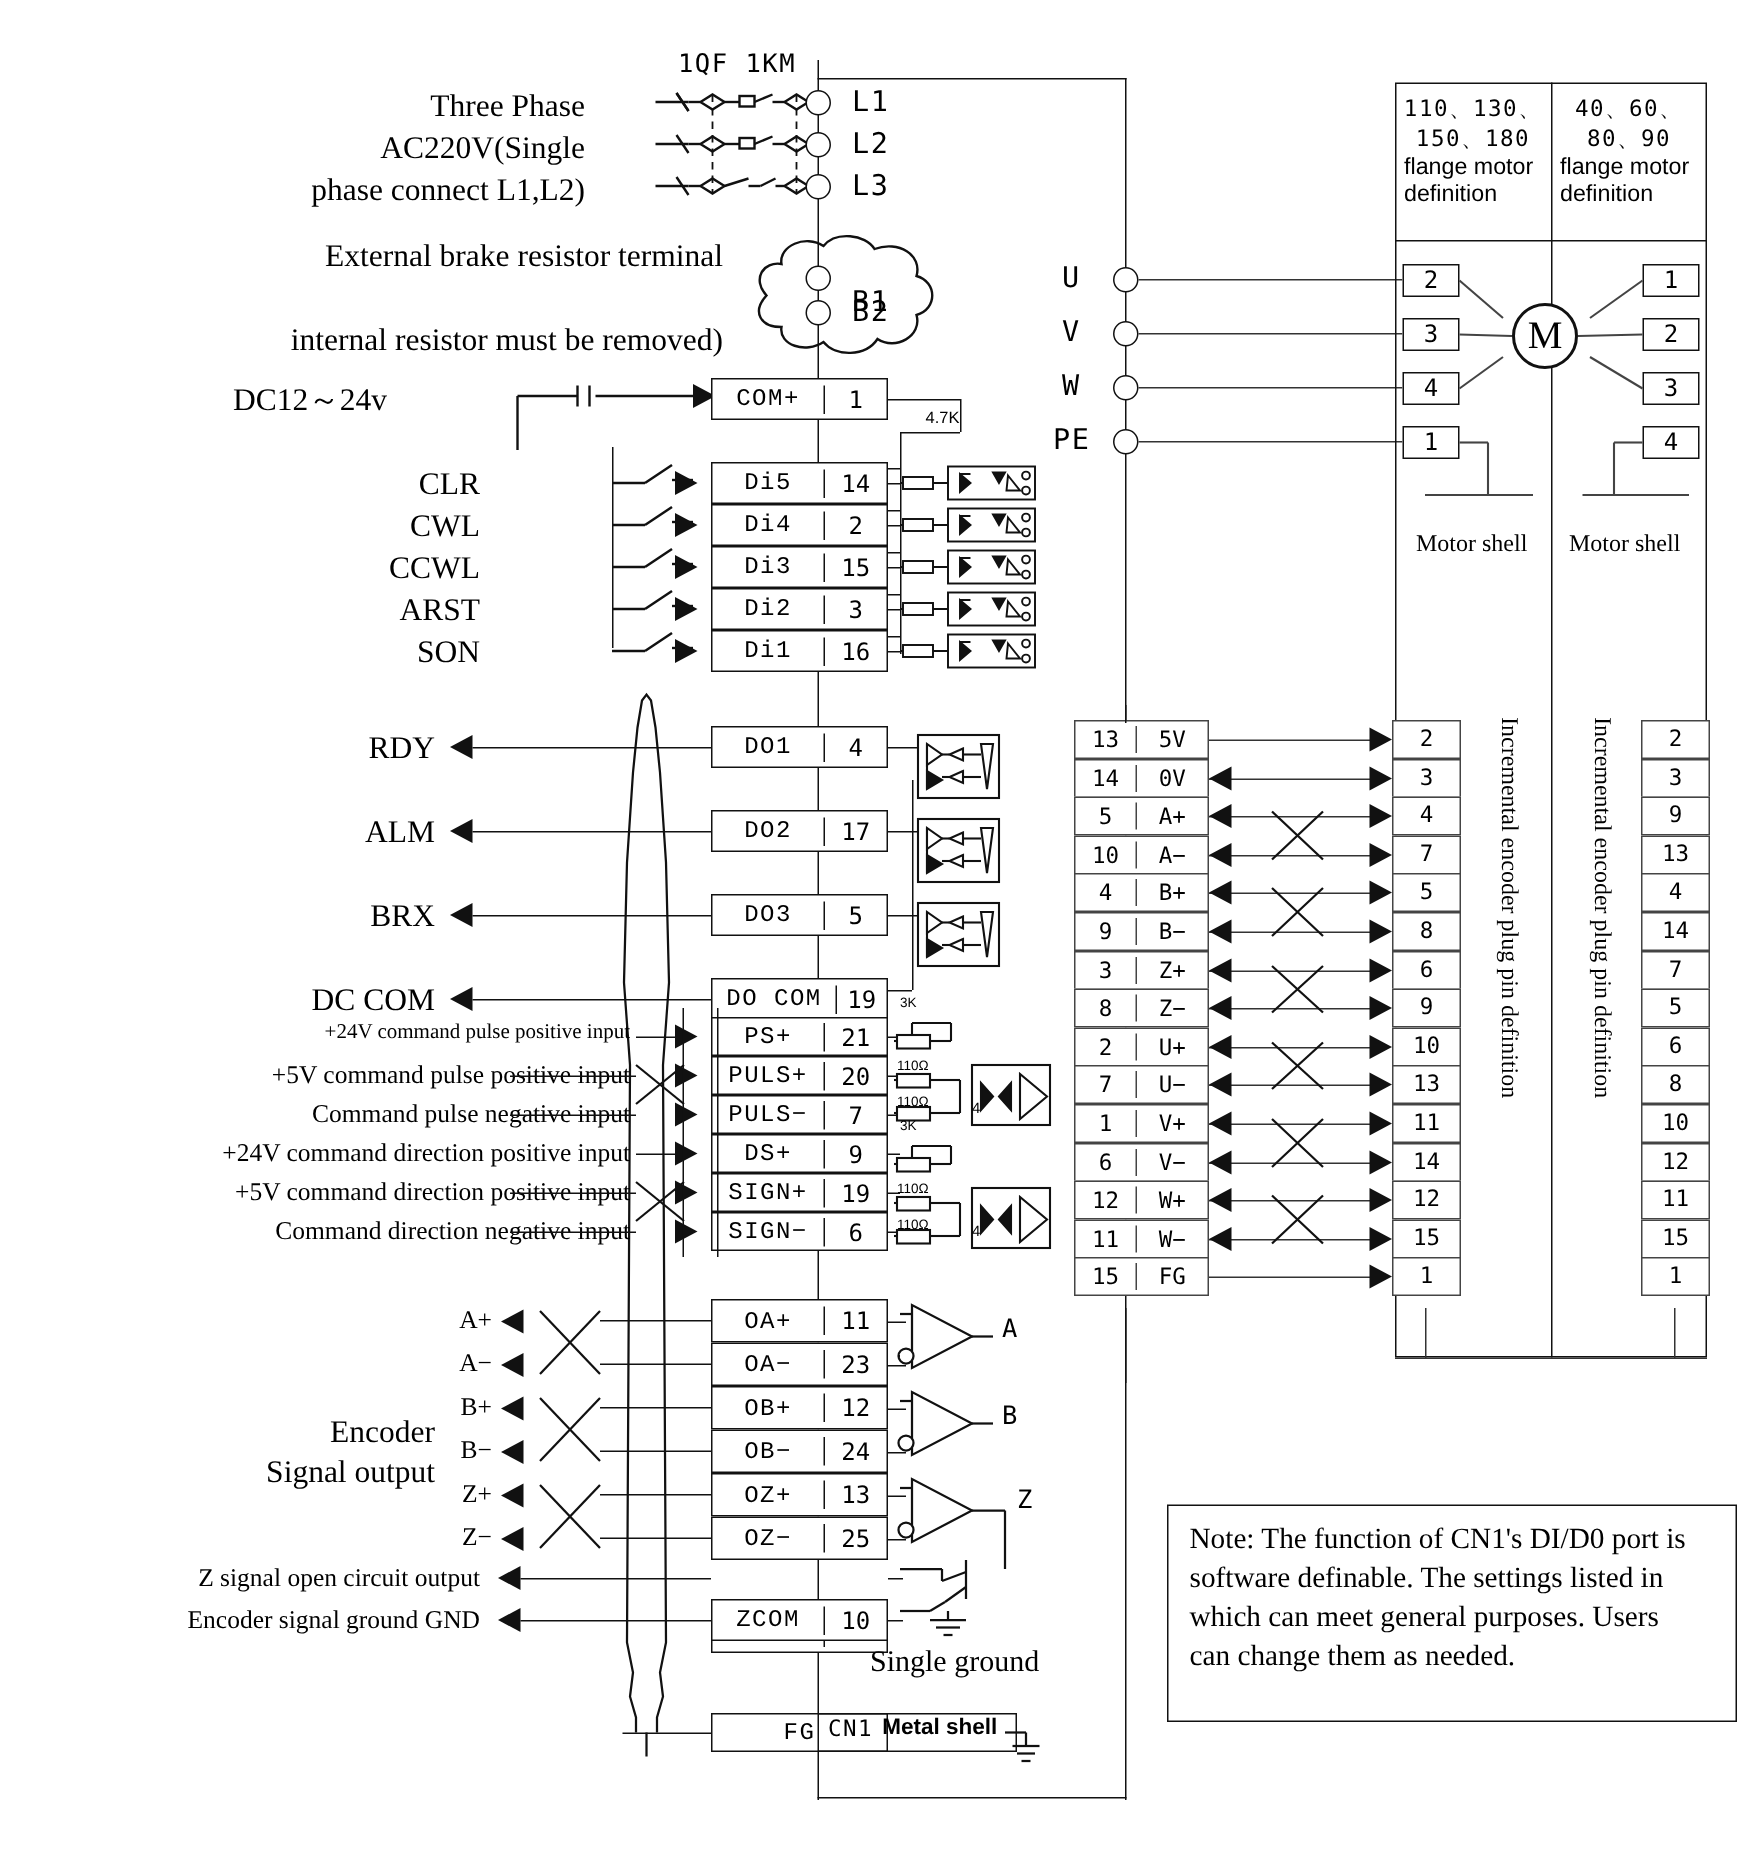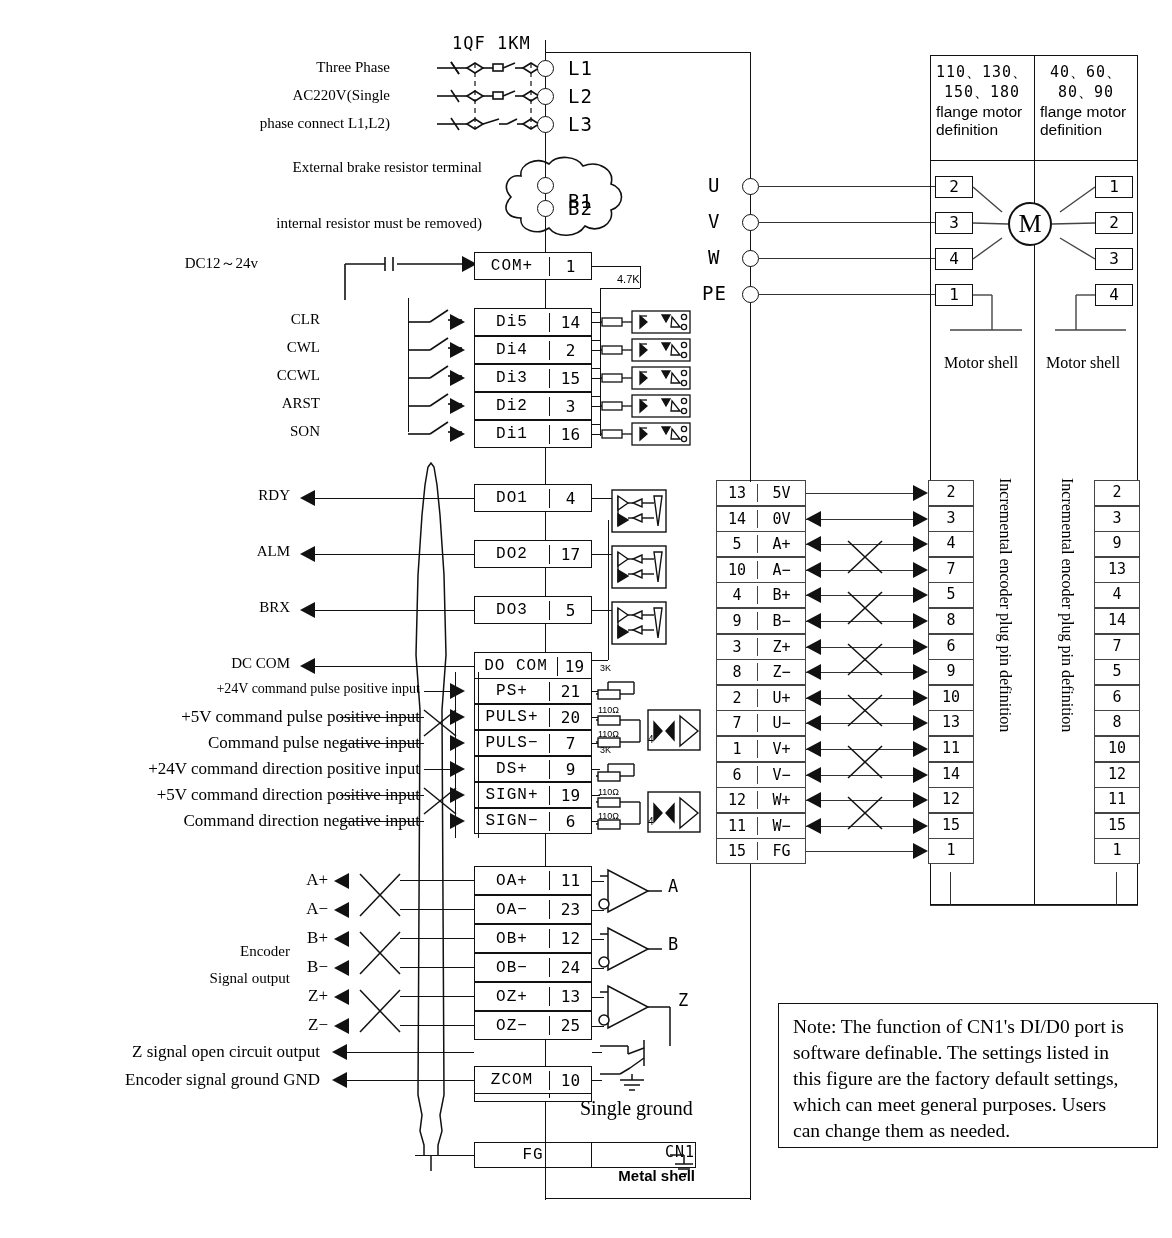--- a/index.html
+++ b/index.html
@@ -9,21 +9,21 @@
   
   .hl{position:absolute;height:0;border-top:1.6px solid #111;}
   .vl{position:absolute;width:0;border-left:1.6px solid #111;}
   .hl-t{position:absolute;height:0;border-top:1.2px solid #333;}
   .vl-t{position:absolute;width:0;border-left:1.2px solid #333;}
   
   .tbox{position:absolute;box-sizing:border-box;border:1.6px solid #111;background:#fff;display:flex;align-items:center;}
   .tbox .nm{flex:0 0 auto;display:flex;align-items:center;justify-content:center;font-family:Liberation Mono, monospace;font-size:16px;letter-spacing:1px;}
   .tbox .pn{flex:1;display:flex;align-items:center;justify-content:center;font-family:"DejaVu Sans Mono",monospace;font-size:16px;border-left:1.6px solid #111;}
   .lbl{position:absolute;font-size:19px;white-space:nowrap;line-height:1;}
-  .lbl-r{position:absolute;font-size:15px;white-space:nowrap;text-align:right;line-height:1;}
+  .lbl-r{position:absolute;font-size:21px;white-space:nowrap;text-align:right;line-height:1;}
   .mono{font-family:"DejaVu Sans Mono",monospace;letter-spacing:1px;}
   .sm{font-size:11px;font-family:"Liberation Sans",sans-serif;}
   .arrowR{position:absolute;width:0;height:0;border-left:15px solid #111;border-top:8px solid transparent;border-bottom:8px solid transparent;}
   .arrowL{position:absolute;width:0;height:0;border-right:15px solid #111;border-top:8px solid transparent;border-bottom:8px solid transparent;}
   .circ{position:absolute;box-sizing:border-box;border:1.8px solid #111;border-radius:50%;background:#fff;}
   .encbox{position:absolute;box-sizing:border-box;border:1.4px solid #444;background:#fff;display:flex;align-items:center;}
   .encbox .c1{flex:0 0 40px;text-align:center;font-family:"DejaVu Sans Mono",monospace;font-size:15px;border-right:1.4px solid #444;}
   .encbox .c2{flex:1;text-align:center;font-family:"DejaVu Sans Mono",monospace;font-size:15px;}
   .pinbox{position:absolute;box-sizing:border-box;border:1.4px solid #444;background:#fff;text-align:center;font-family:"DejaVu Sans Mono",monospace;font-size:15px;}
   .vtext{position:absolute;writing-mode:vertical-rl;font-size:16px;white-space:nowrap;font-family:"Liberation Serif",serif;}
@@ -684,21 +684,21 @@
       <line x1="29" y1="54" x2="35" y2="54"></line>
       <line x1="32" y1="38" x2="32" y2="44"></line>
     </g>
   </svg>
 
   <div class="lbl" style="left:580px;top:1098px;font-size:20px;">Single ground</div>
 
   <div class="tbox" style="left:474px;top:1142px;width:118px;height:26px;">
     <div class="nm mono" style="width:100%;justify-content:center;">FG</div>
   </div>
-  <div class="abs" style="left:545px;top:1142px;width:151px;height:26px;border:1.6px solid #111;box-sizing:border-box;display:flex;align-items:flex-end;padding-left:6px;gap:6px;flex-direction:column;">
+  <div class="abs" style="left:545px;top:1142px;width:133px;height:26px;border:1.6px solid #111;box-sizing:border-box;display:flex;align-items:flex-start;padding-left:6px;gap:6px;">
     <span class="mono" style="font-size:15px;">CN1</span>
     <span style="font-family:'Liberation Sans',sans-serif;font-size:15px;font-weight:bold;">Metal shell</span>
   </div>
   <svg width="40" height="28" style="left:670px;top:1150px;">
     <g stroke="#111" stroke-width="1.5" fill="none">
       <line x1="0" y1="5" x2="14" y2="5"></line>
         <line x1="14" y1="5" x2="14" y2="14"></line>
       <line x1="5" y1="14" x2="23" y2="14"></line>
         <line x1="8" y1="19" x2="20" y2="19"></line>
         <line x1="11" y1="24" x2="17" y2="24"></line>
@@ -883,18 +883,17 @@
       <div class="vl-t" style="left:950px;top:872px;height:34px;"></div>
       <div class="vl-t" style="left:1116px;top:872px;height:34px;"></div>
       <div class="hl-t" style="left:930px;top:905px;width:208px;"></div>
     </div>
   <div class="vtext" style="left:996px;top:478px;height:390px;">Incremental encoder plug pin definition</div>
   <div class="vtext" style="left:1058px;top:478px;height:390px;">Incremental encoder plug pin definition</div>
 
   <div class="notebox" style="left:778px;top:1003px;width:380px;height:145px;padding-left:14px;">
     <div>Note: The function of CN1's DI/D0 port is</div>
     <div>software definable. The settings listed in</div>
-    <div>this figure are the factory default settings,</div>
     <div>which can meet general purposes. Users</div>
     <div>can change them as needed.</div>
   </div>
 
 </div>
 
 </body></html>

